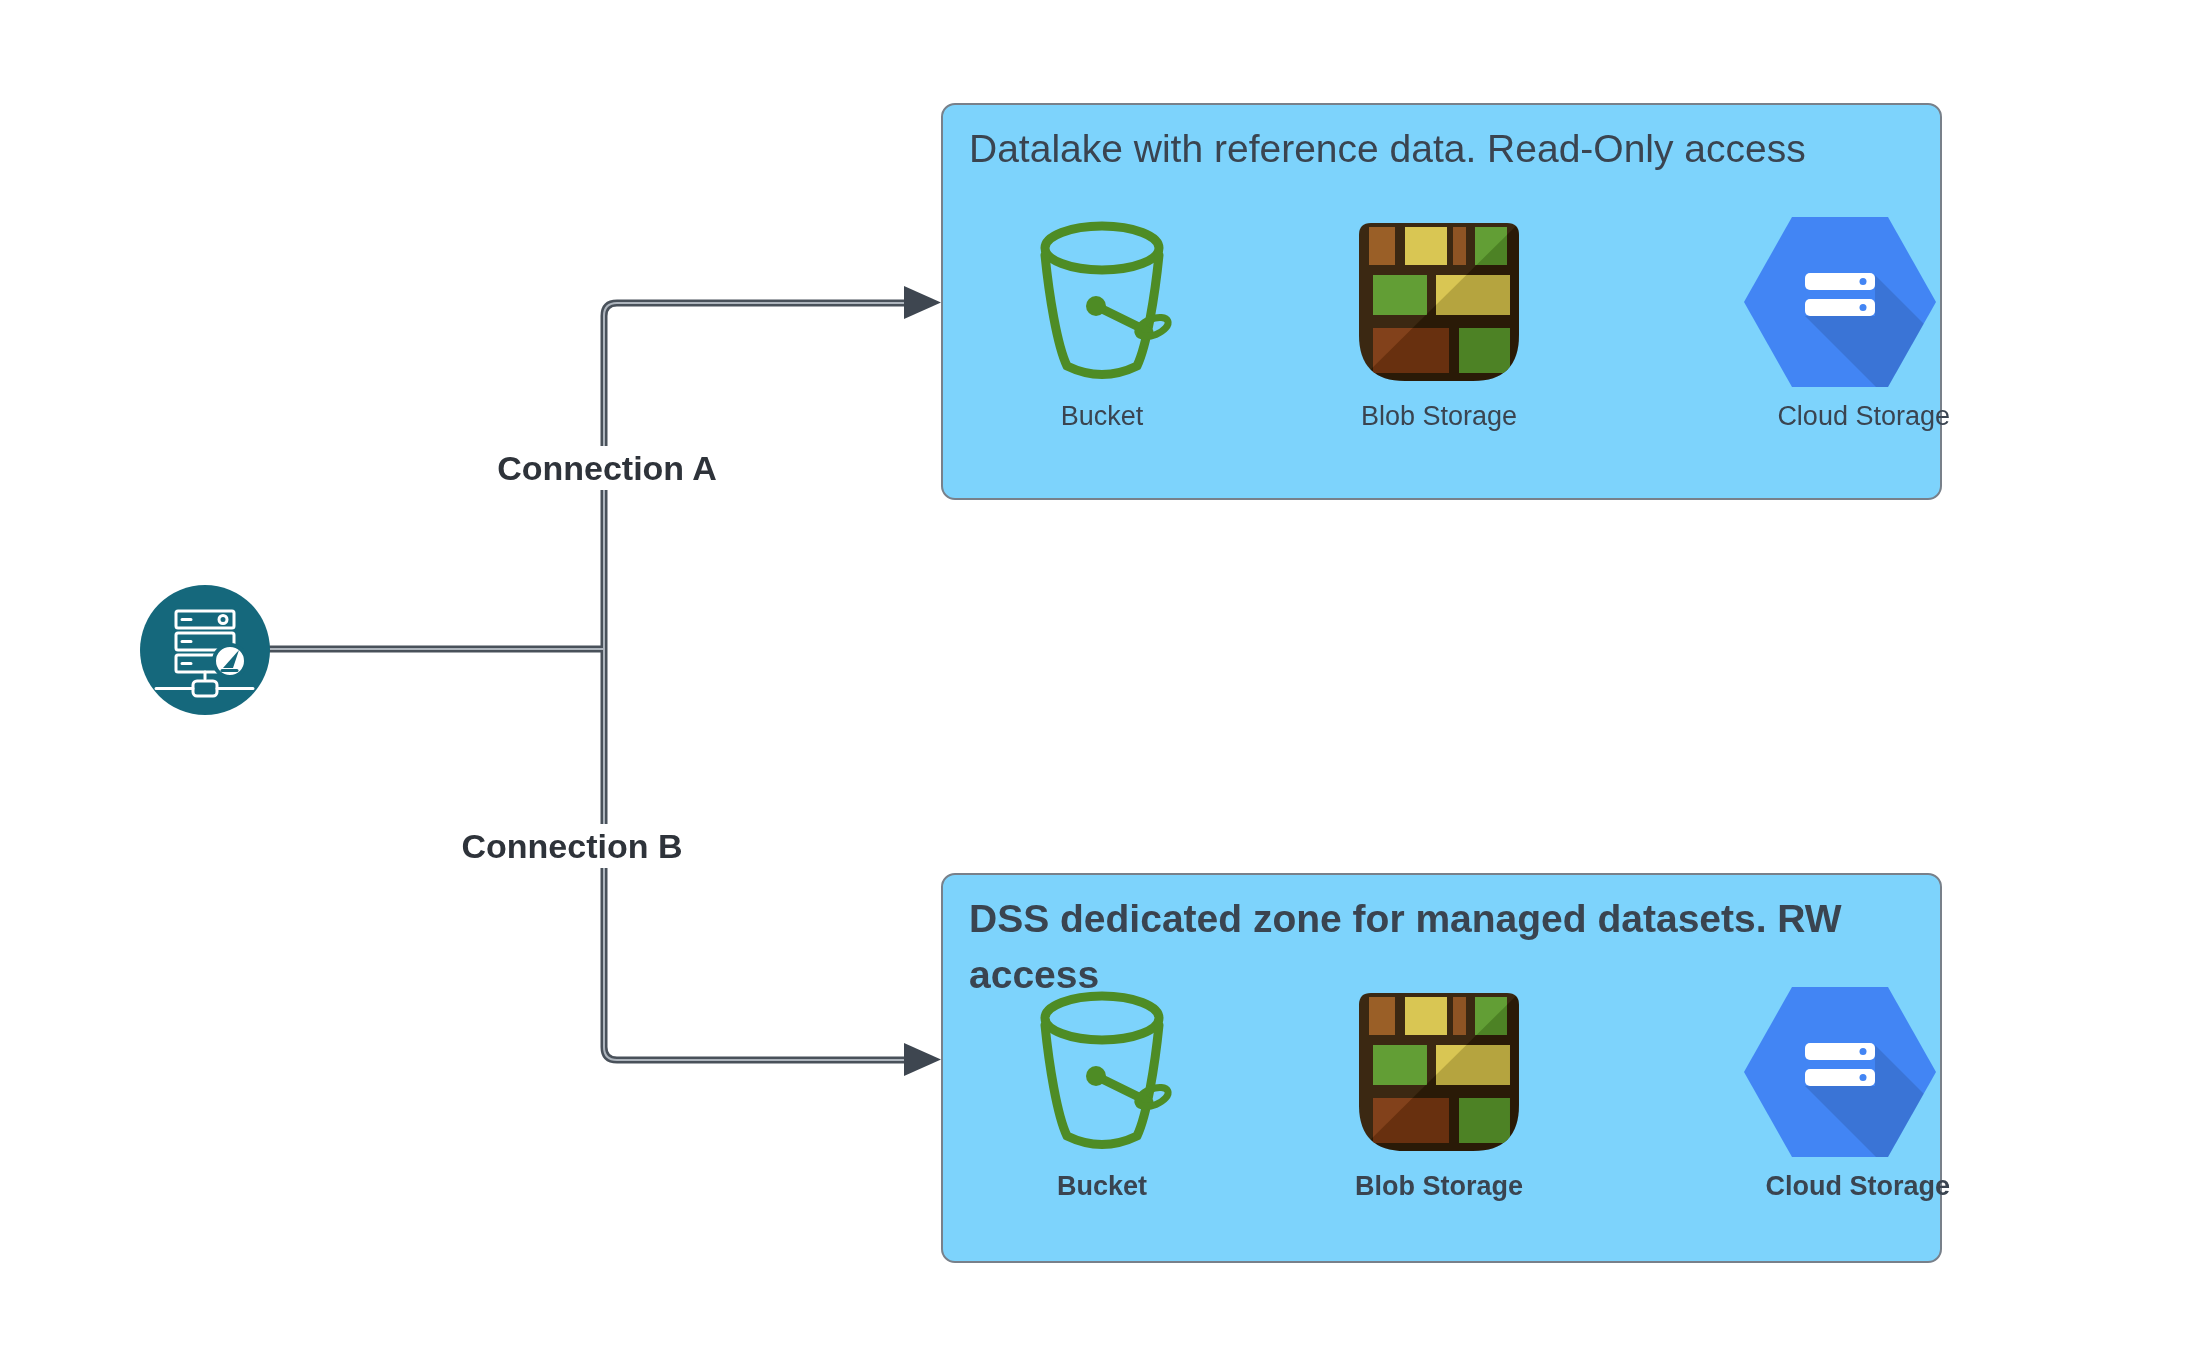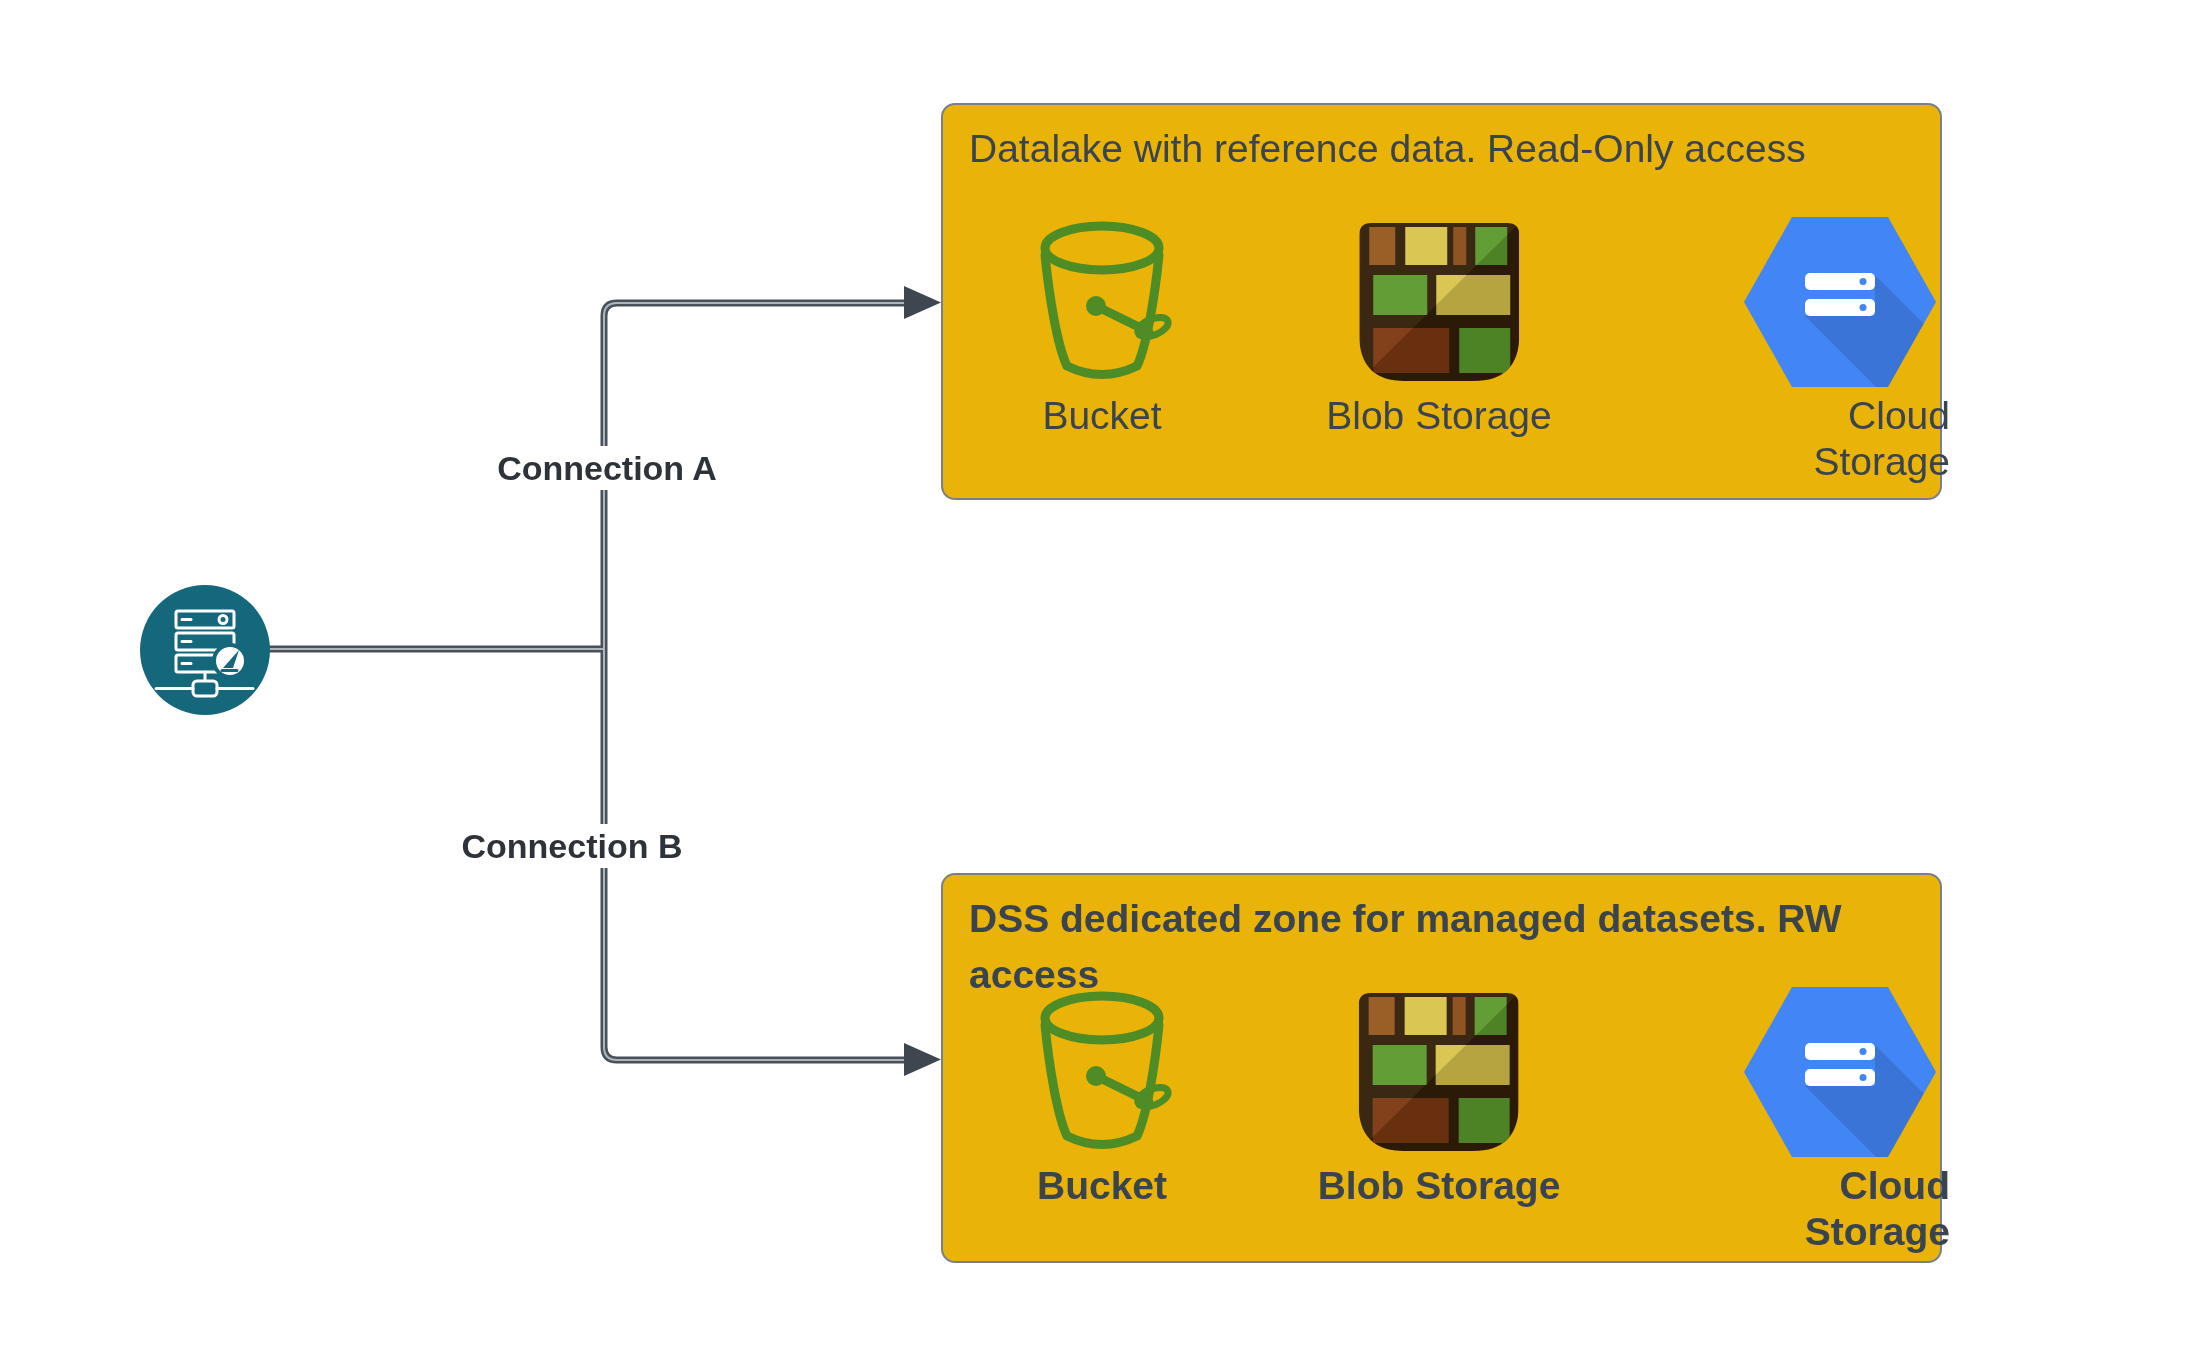--- a/index.html
+++ b/index.html
@@ -19,21 +19,21 @@
     position:absolute;transform:translateX(-50%);z-index:3;
     background:#fff;padding:3px 12px;white-space:nowrap;
     font-size:34px;font-weight:bold;line-height:38px;
     color:var(--conn-label-text,#2E333A);
   }
   .conn-a{left:607px;top:446px;text-align:right;}
   .conn-b{left:572px;top:824px;}
   
   .zone-box{
     position:absolute;left:941px;width:1001px;z-index:2;
-    background:#eab308;border:2px solid var(--box-border,#78808A);border-radius:14px;
+    background:#7dd3fc;border:2px solid var(--box-border,#78808A);border-radius:14px;
     box-sizing:border-box;
   }
   .zone-datalake{top:103px;height:397px;}
   .zone-dss{top:873px;height:390px;font-weight:bold;}
   .zone-title{
     position:absolute;left:26px;top:16px;
     font-size:39px;line-height:56px;color:var(--title-text,#3A4450);
   }
   .zone-datalake .zone-title{max-width:1060px;}
   .zone-dss .zone-title{max-width:960px;}
@@ -41,21 +41,21 @@
   .storage-item{
     position:absolute;top:112px;transform:translateX(-50%);
     display:flex;flex-direction:column;align-items:center;
   }
   .item-bucket{left:159px;}
   .item-blob{left:496px;}
   .item-cloud{left:897px;}
   .item-icon{height:170px;display:flex;align-items:center;justify-content:center;}
   .item-label{
     margin-top:6px;text-align:center;
-    font-size:39px;line-height:46px;color:var(--title-text,#3A4450);
+    font-size:27px;line-height:46px;color:var(--title-text,#3A4450);
   }
   .item-cloud .item-label{width:220px;text-align:right;}
 </style>
 </head>
 <body>
 
 <div class="canvas">
 
   <svg class="connector-layer" width="2200" height="1364" viewBox="0 0 2200 1364">
     <path class="edge-dark" d="M268 649 H604"></path>

